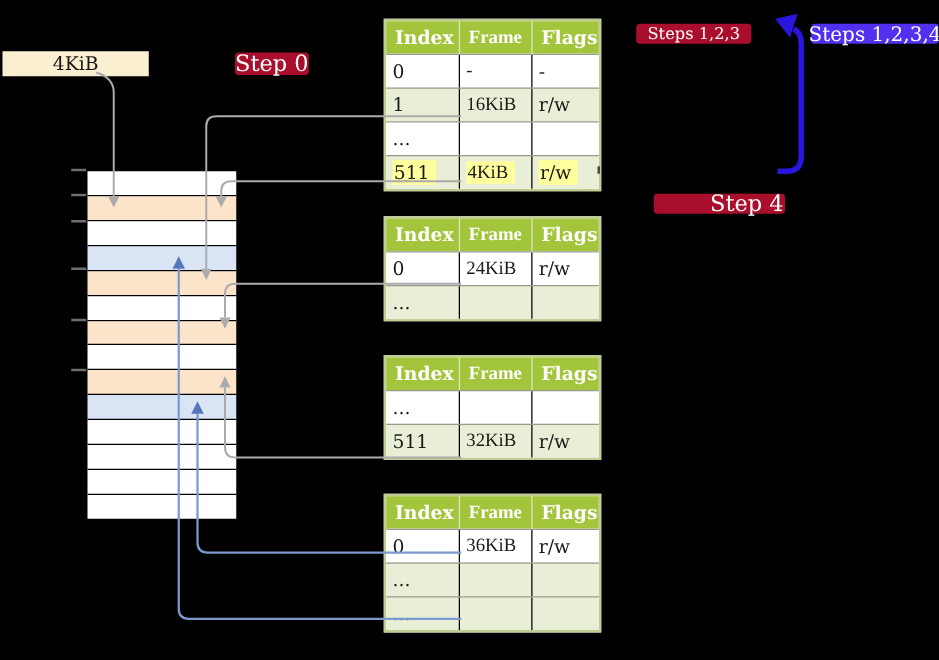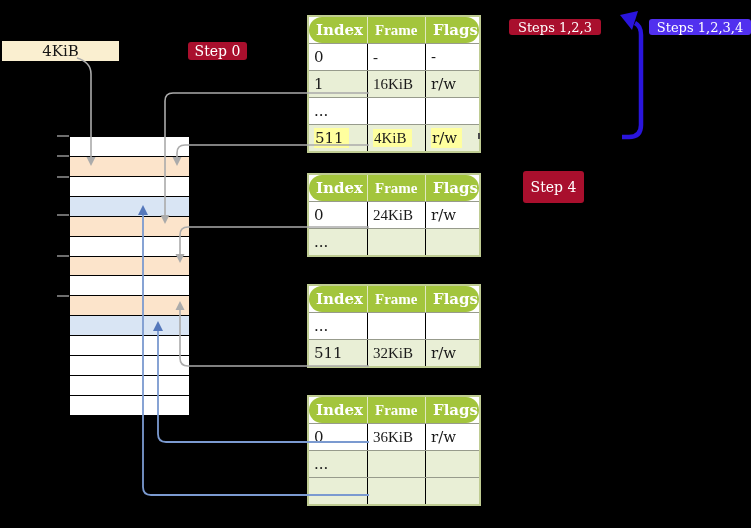--- a/index.html
+++ b/index.html
@@ -10,33 +10,33 @@
   .abs{position:absolute;}
   
   .memlabel{
     left:2px;top:41px;width:117px;height:20px;background:#faefd0;color:#151515;
     font-size:15px;display:flex;align-items:center;justify-content:center;
   }
   .badge{
     color:#fff;border-radius:3px;display:flex;align-items:center;justify-content:center;
     background:#a90f2d;white-space:nowrap;
   }
-  .badge.red14{font-size:14px;}
+  .badge.red14{font-size:18px;}
   .badge.red13{font-size:13px;}
-  .badge.blue13{font-size:13px;background:#5130ef;}
+  .badge.blue13{font-size:16px;background:#5130ef;}
   #step0{left:188px;top:42px;width:59px;height:18px;}
   #steps123{left:509px;top:19px;width:92px;height:16px;}
   #steps1234{left:649px;top:19px;width:102px;height:16px;}
-  #step4{left:523px;top:171px;width:61px;height:32px;}
+  #step4{left:523px;top:155px;width:61px;height:16px;padding-left:44px;}
   
   .ptable{
     left:307px;width:170px;border:2px solid #bfcc92;background:#fff;
   }
   .trow,.thead{display:flex;height:26px;line-height:26px;}
-  .thead{background:#a3c53c;border-radius:13px;}
+  .thead{background:#a3c53c;}
   .th{
     color:#fff;font-weight:bold;font-size:15px;padding-left:7px;box-sizing:border-box;
     border-left:1px solid #dfe8c0;
   }
   .th:first-child{border-left:none;}
   .td{
     font-size:15px;color:#1a1a1a;padding-left:5px;box-sizing:border-box;
     border-left:1px solid #000;overflow:hidden;white-space:nowrap;
   }
   .td:first-child{border-left:none;}

